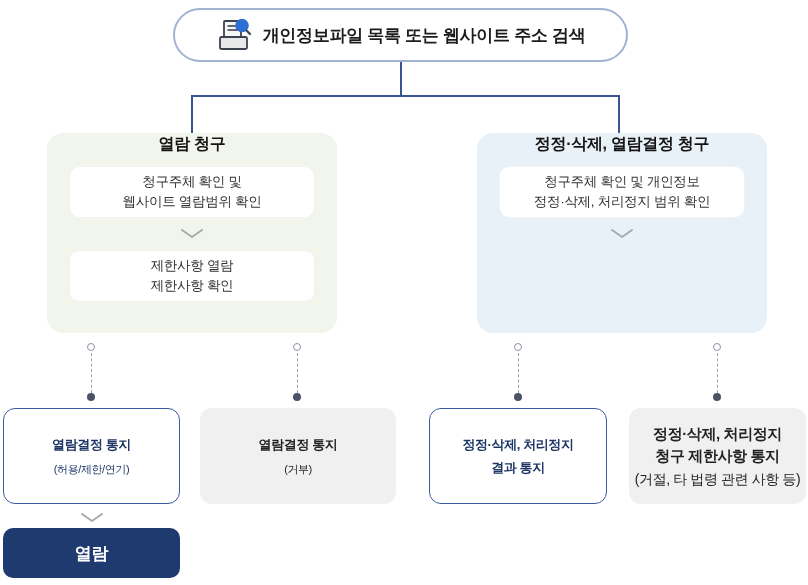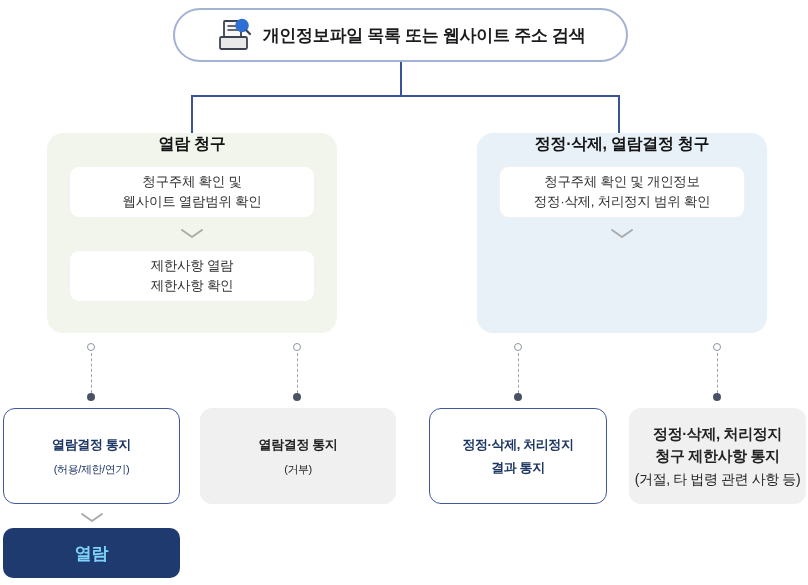--- a/index.html
+++ b/index.html
@@ -163,21 +163,21 @@
     position: absolute;
     left: 3px; top: 528px;
     width: 177px; height: 50px;
     background: #1E3A6E;
     border-radius: 10px;
     display: flex;
     align-items: center;
     justify-content: center;
   }
   .final-label {
-    color: #7dd3fc;
+    color: #ffffff;
     font-size: 17px;
     font-weight: bold;
     letter-spacing: -0.3px;
   }
 </style>
 </head>
 <body>
 
 <div class="stage">
 

